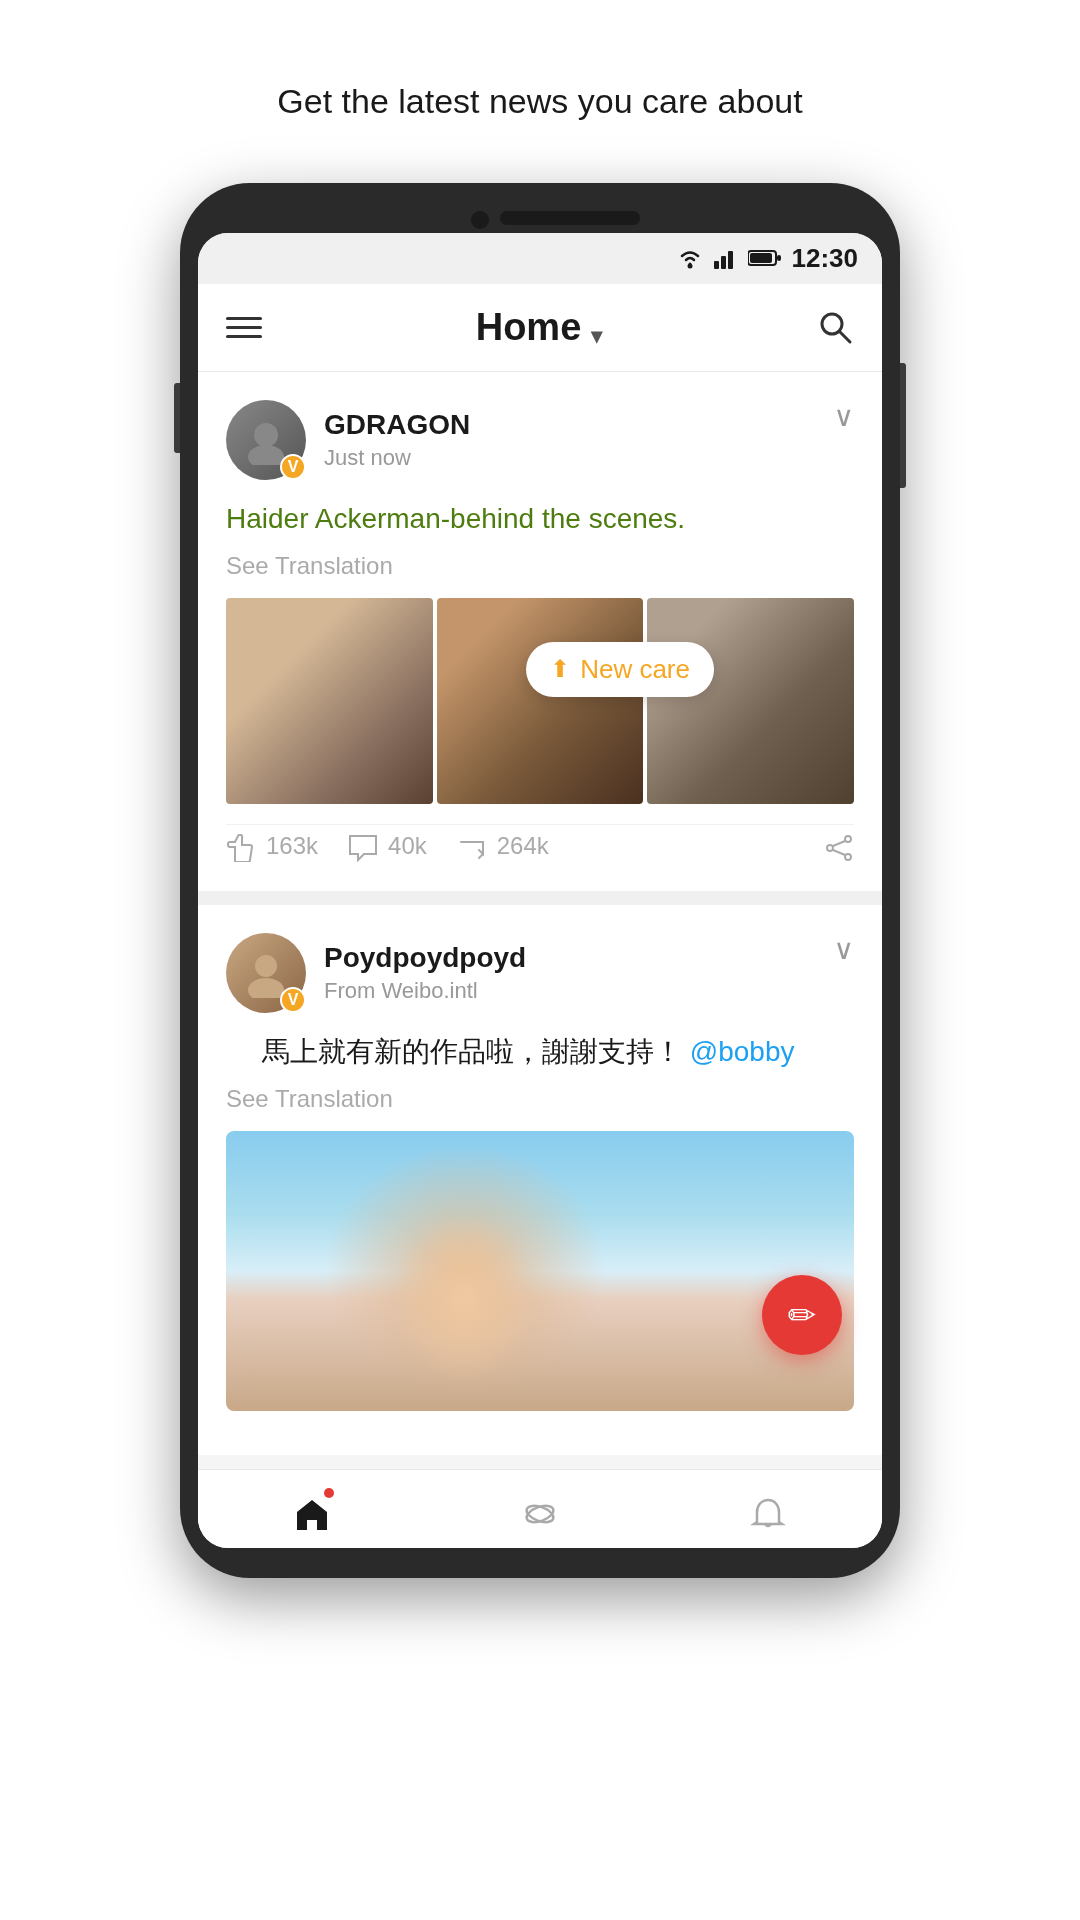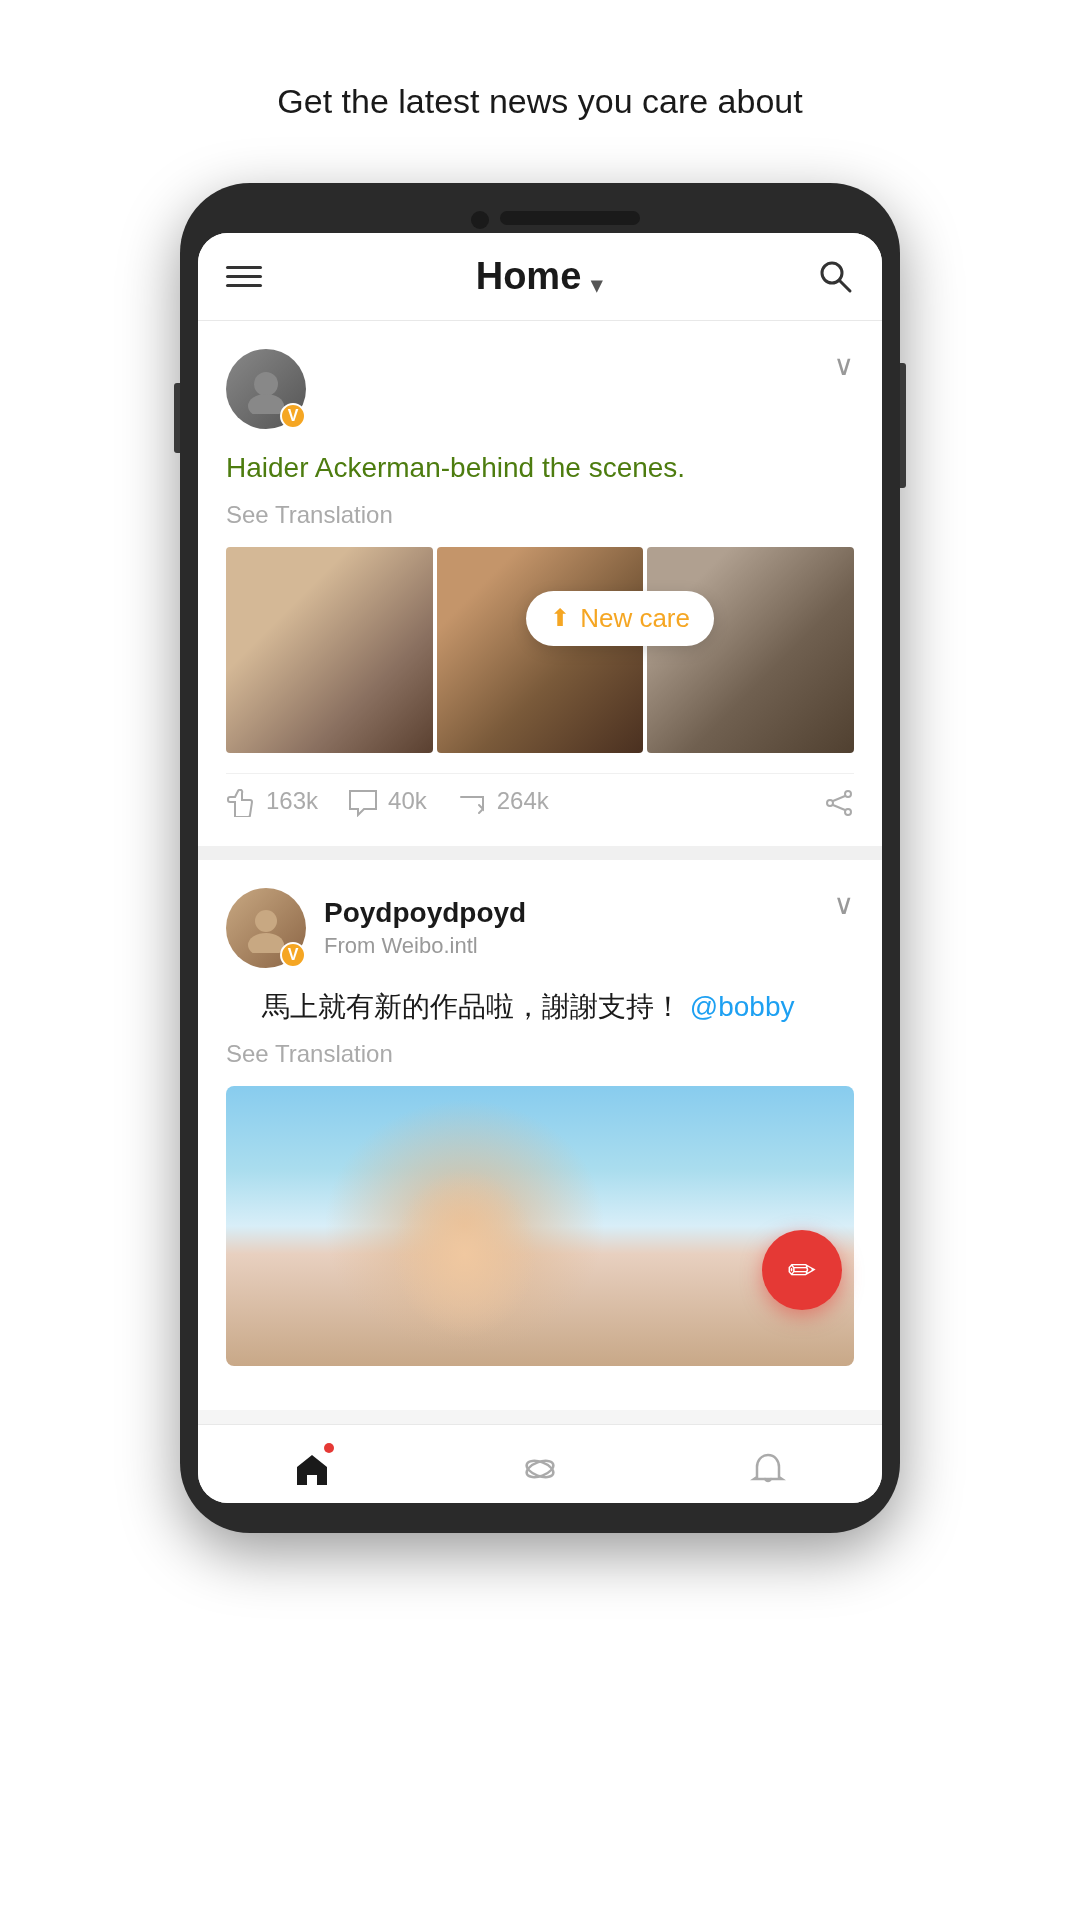--- a/index.html
+++ b/index.html
@@ -335,21 +335,21 @@
         radial-gradient(ellipse 120px 140px at 38% 60%, #f0c8a0 0%, transparent 60%),
         radial-gradient(ellipse 200px 180px at 38% 50%, #e0b890 0%, transparent 70%),
         linear-gradient(180deg, #88ccee 0%, #aaddee 30%, #d8eef8 50%, #e8d0c0 60%, #c8a888 100%);
     }
 
     
     .action-bar {
       display: flex;
       align-items: center;
       gap: 30px;
-      padding-top: 10px;
+      padding-top: 4px;
       border-top: 1px solid #f0f0f0;
     }
 
     .action-item {
       display: flex;
       align-items: center;
       gap: 10px;
       color: #aaa;
       font-size: 24px;
       cursor: pointer;
@@ -432,20 +432,45 @@
 <div class="phone-frame">
   <div class="phone-camera"></div>
   <div class="phone-speaker"></div>
   <div class="phone-side-btn phone-vol-up"></div>
   <div class="phone-side-btn phone-vol-down"></div>
   <div class="phone-side-btn phone-power"></div>
   <div class="phone-left-btn" style="top:200px;height:70px;"></div>
 
   <div class="phone-screen">
 
+    <div class="status-bar">
+      <div class="status-icons">
+
+        <svg width="28" height="22" viewBox="0 0 28 22">
+          <path d="M14 17 L14 17" stroke="#1a1a1a" stroke-width="3" stroke-linecap="round"></path>
+          <path d="M10 13 Q14 9 18 13" stroke="#1a1a1a" stroke-width="2.5" fill="none" stroke-linecap="round"></path>
+          <path d="M6 9 Q14 2 22 9" stroke="#1a1a1a" stroke-width="2.5" fill="none" stroke-linecap="round"></path>
+          <circle cx="14" cy="19" r="2.5" fill="#1a1a1a"></circle>
+        </svg>
+
+        <svg width="24" height="22" viewBox="0 0 24 22">
+          <rect x="0" y="14" width="5" height="8" fill="#1a1a1a" rx="1"></rect>
+          <rect x="7" y="9" width="5" height="13" fill="#1a1a1a" rx="1"></rect>
+          <rect x="14" y="4" width="5" height="18" fill="#1a1a1a" rx="1"></rect>
+          <rect x="21" y="0" width="0" height="22" fill="#ccc" rx="1"></rect>
+        </svg>
+
+        <svg width="34" height="18" viewBox="0 0 34 18">
+          <rect x="0" y="2" width="28" height="14" rx="3" ry="3" stroke="#1a1a1a" stroke-width="2" fill="none"></rect>
+          <rect x="2" y="4" width="22" height="10" rx="2" fill="#1a1a1a"></rect>
+          <rect x="29" y="6" width="4" height="6" rx="2" fill="#1a1a1a"></rect>
+        </svg>
+        <span class="status-time">12:30</span>
+      </div>
+    </div>
 
     <div class="app-header">
       <div class="menu-icon">
         <div class="menu-line"></div>
         <div class="menu-line"></div>
         <div class="menu-line"></div>
       </div>
       <div class="header-title">
         <span>Home</span>
         <span class="dropdown-arrow">▾</span>
@@ -469,20 +494,24 @@
         <div class="post-header">
           <div class="post-user-info">
             <div class="avatar-wrap">
               <div class="avatar-circle avatar-gdragon">
                 <svg width="50" height="50" viewBox="0 0 50 50">
                   <circle cx="25" cy="20" r="12" fill="#888"></circle>
                   <ellipse cx="25" cy="42" rx="18" ry="12" fill="#888"></ellipse>
                 </svg>
               </div>
               <div class="verified-badge">V</div>
+            </div>
+            <div class="user-meta">
+              <span class="username">GDRAGON</span>
+              <span class="post-time">Just now</span>
             </div>
           </div>
           <span class="chevron-down">∨</span>
         </div>
 
         <div class="post-content">
           <p class="post-text">Haider Ackerman-behind the scenes.</p>
           <p class="see-translation">See Translation</p>
           <div class="image-grid-3">
             <div class="img-placeholder img-1"></div>

